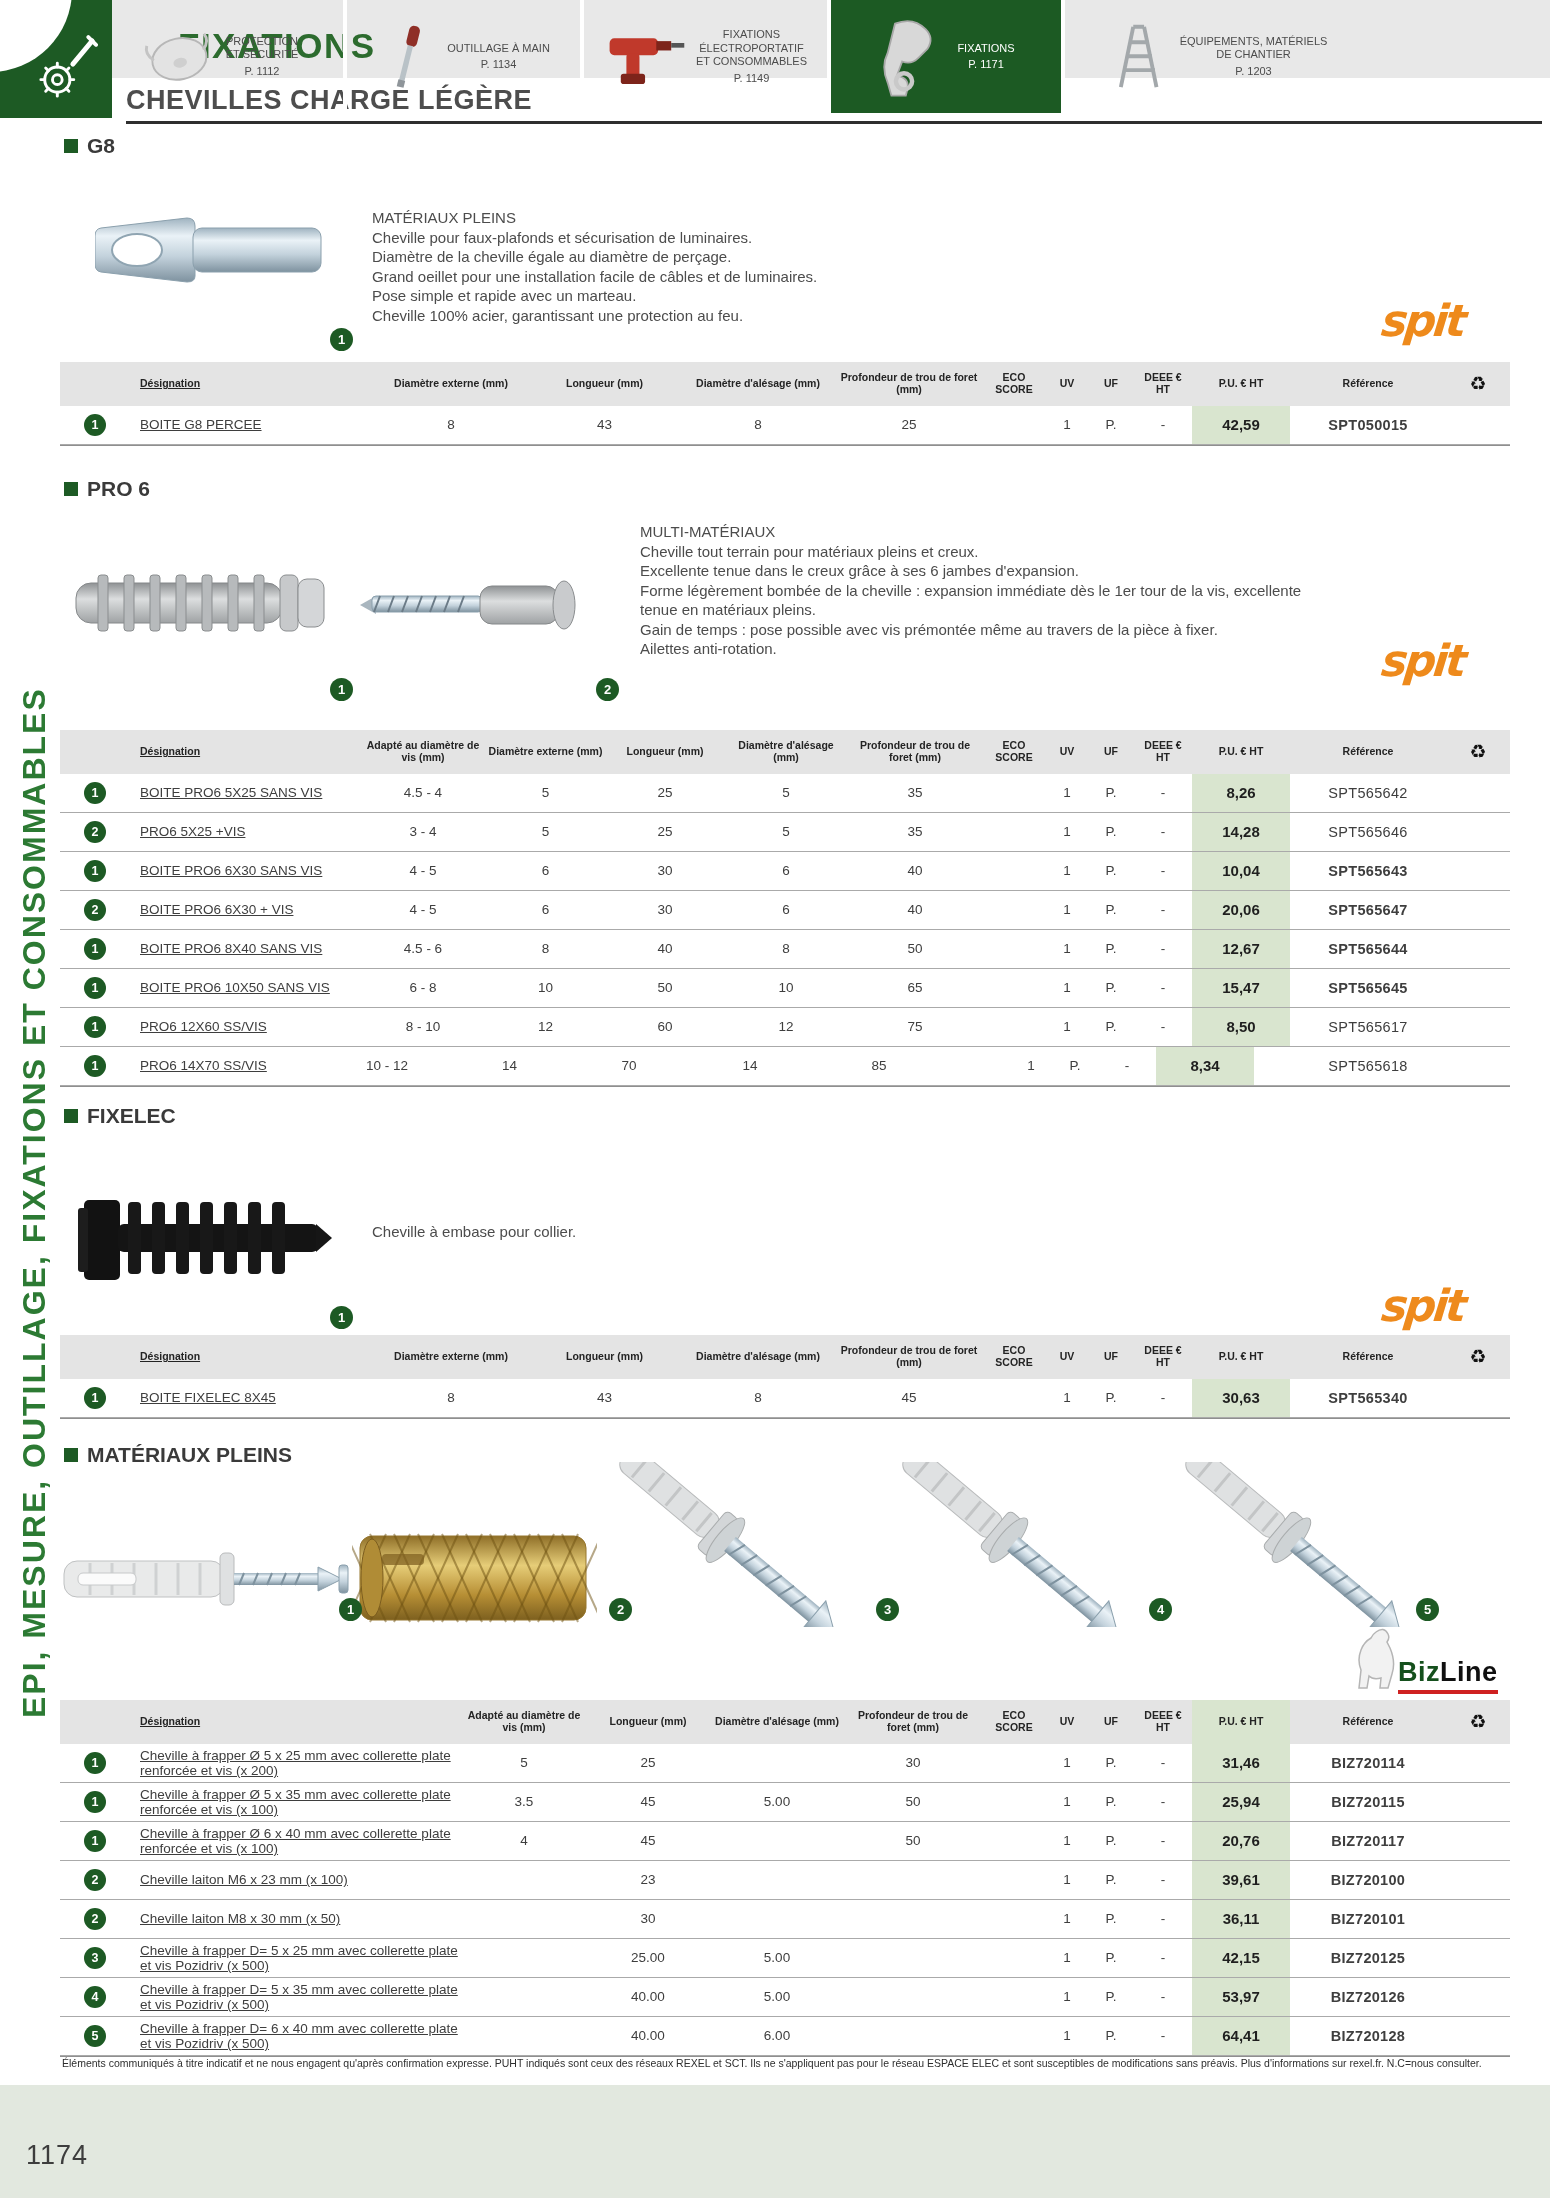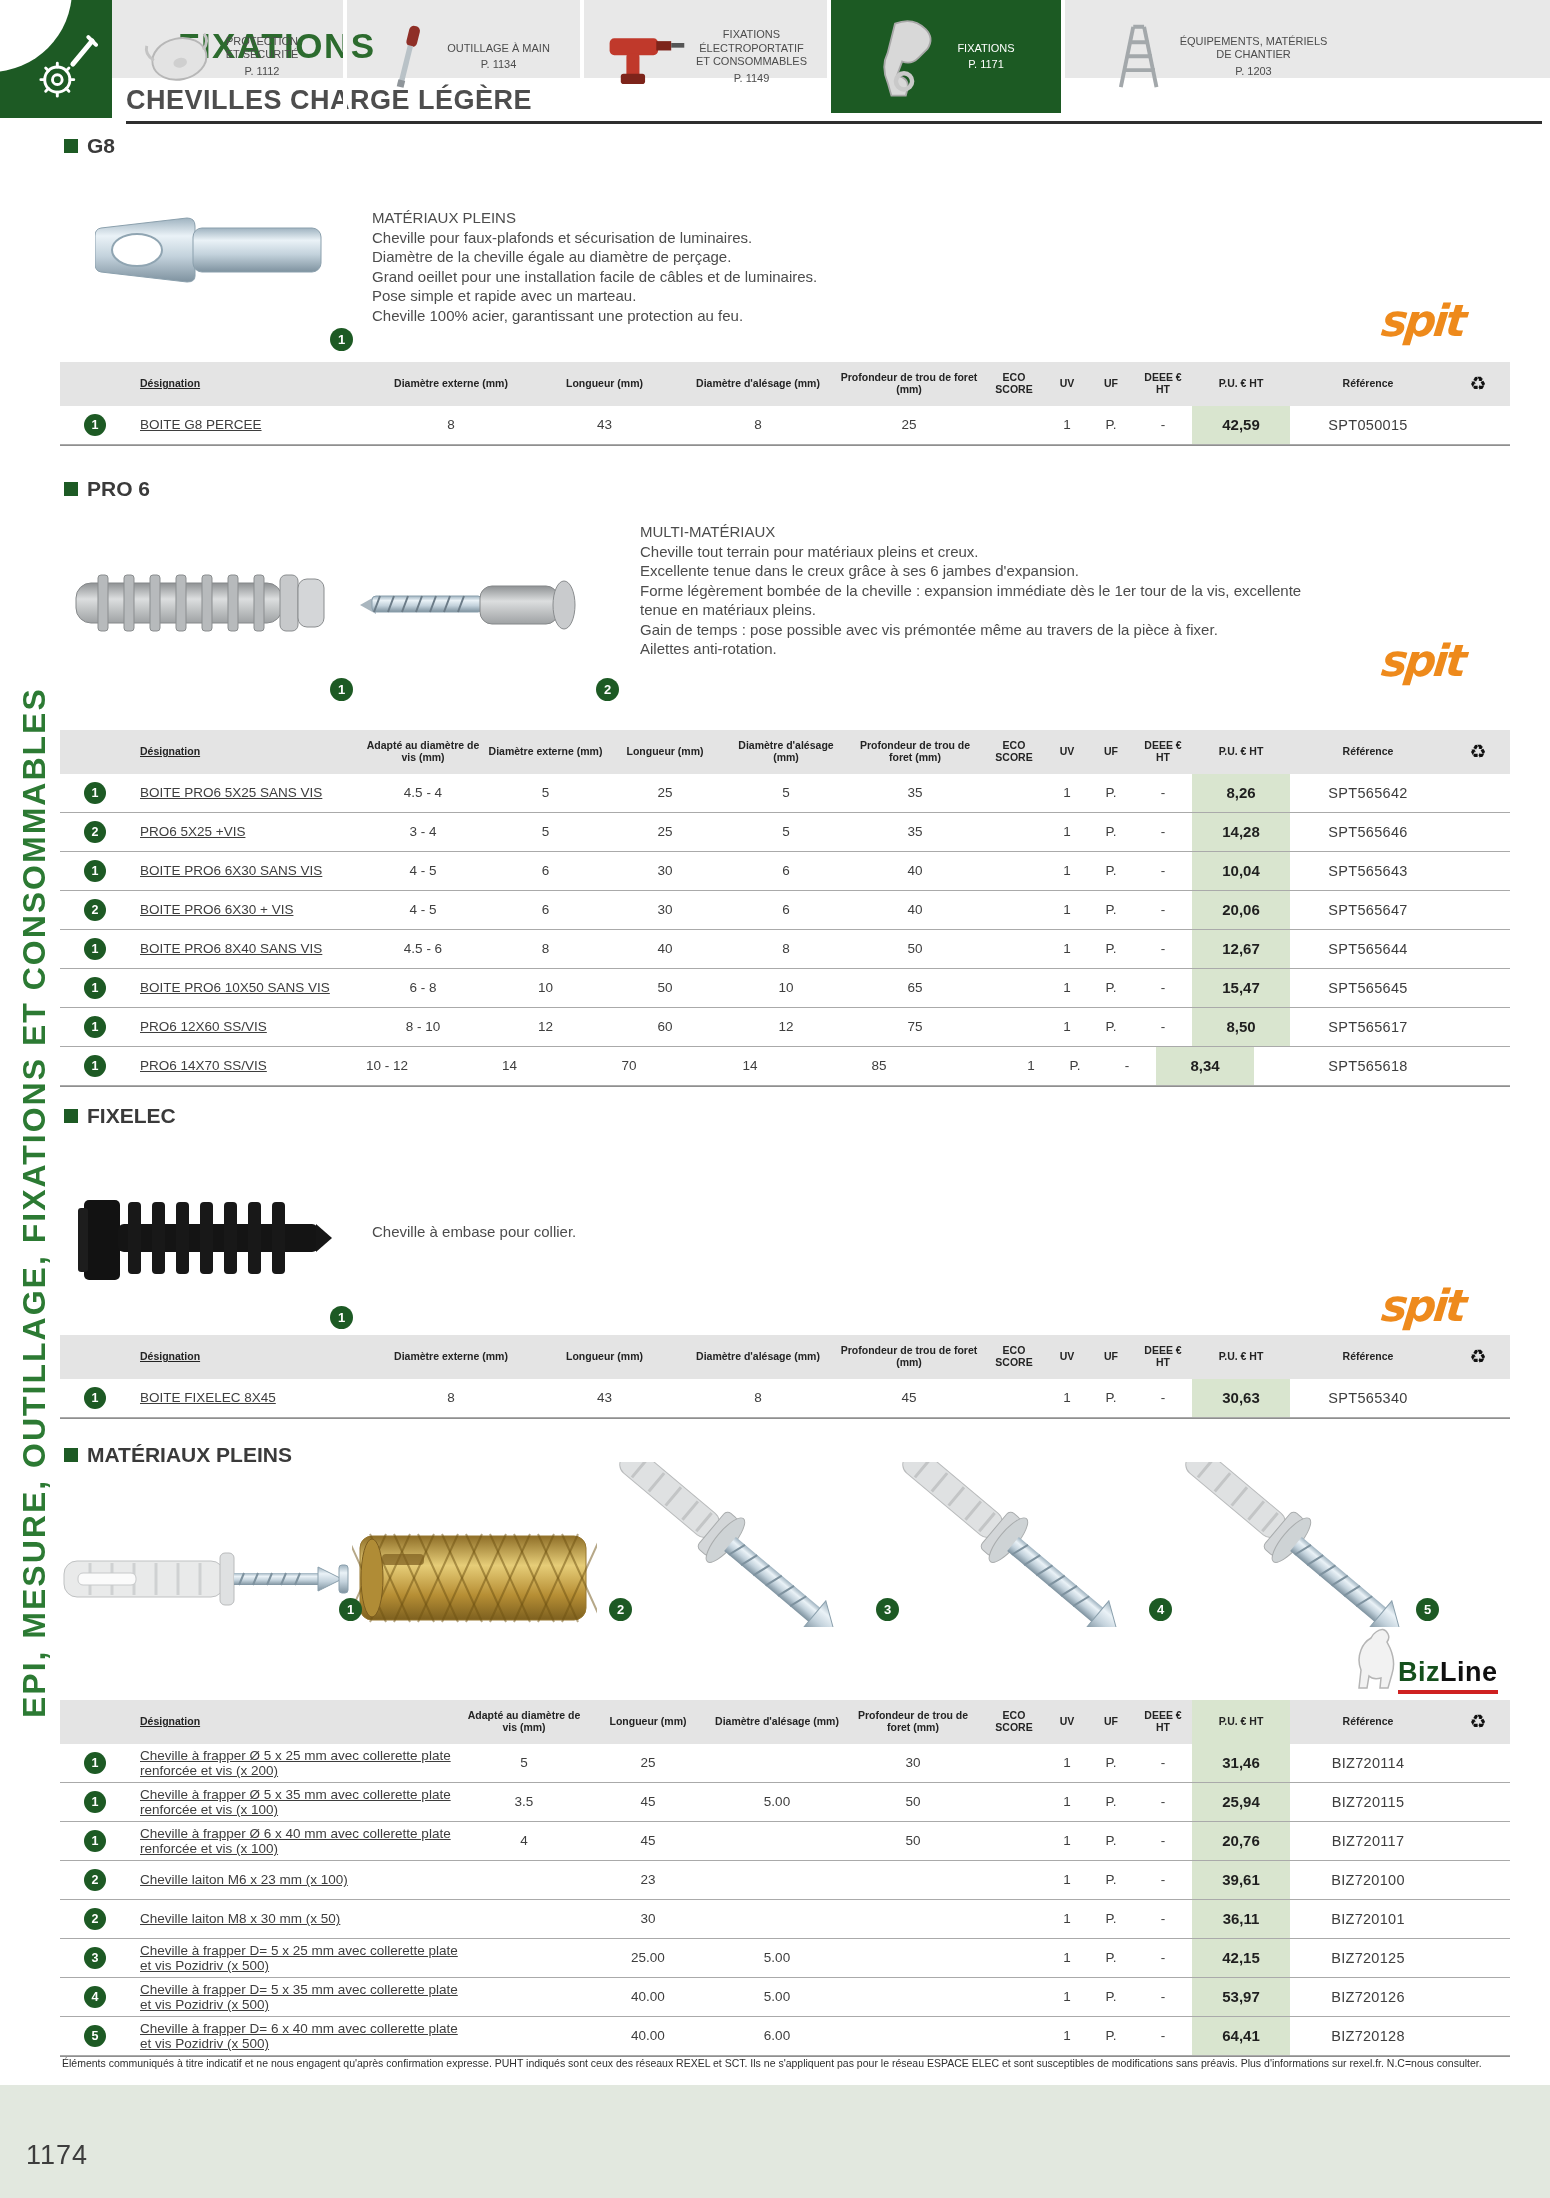--- a/index.html
+++ b/index.html
@@ -37,21 +37,21 @@
   .ptable{position:absolute;left:60px;width:1450px;border-bottom:1px solid #8f8f8f;}
   .thead{display:flex;background:#e4e4e4;min-height:44px;align-items:stretch;}
   .trow{display:flex;height:38px;border-bottom:1px solid #aaa;align-items:stretch;background:#fff;}
   .tcell{display:flex;align-items:center;justify-content:center;text-align:center;padding:2px 3px;line-height:1.12;}
   .tcell.th{font-size:10.5px;font-weight:700;color:#242424;}
   .trow .tcell{font-size:13.5px;color:#3e3e3e;}
   .c-designation{justify-content:flex-start;text-align:left;padding-left:10px;text-decoration:underline;}
   .trow .c-pu{background:#d9e5cf;font-weight:700;color:#1f1f1f;font-size:15px;}
   .t-mat .thead .c-pu{background:#d9e5cf;}
   .trow .c-ref{font-size:14.5px;letter-spacing:.3px;}
-  .trow .c-ref.b{font-weight:400;}
+  .trow .c-ref.b{font-weight:700;}
   .badge{width:22px;height:22px;border-radius:50%;background:#1d5a24;color:#fff;font-weight:700;font-size:12.5px;
     display:inline-flex;align-items:center;justify-content:center;}
   .recycle{font-size:19px;color:#111;}
 
   
   .bizline{position:absolute;display:flex;align-items:flex-end;gap:2px;}
   .bz{font-size:27px;font-weight:800;color:#101010;border-bottom:4px solid #cf2121;padding-bottom:2px;letter-spacing:.5px;}
 
   .disclaimer{position:absolute;left:62px;right:14px;top:2057px;font-size:10.5px;color:#2e2e2e;}
 

